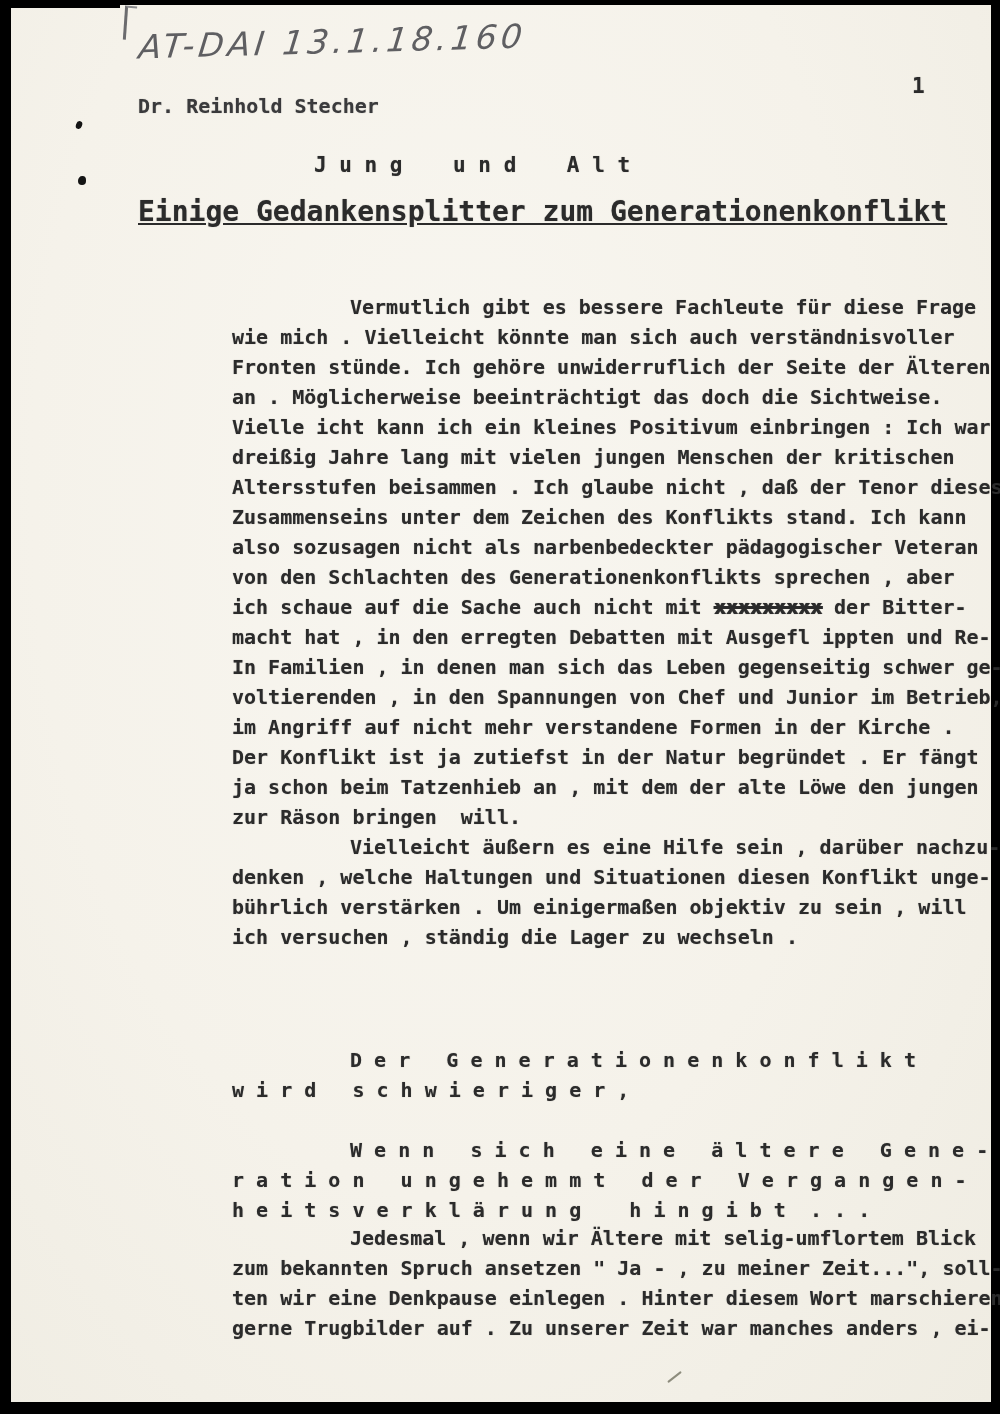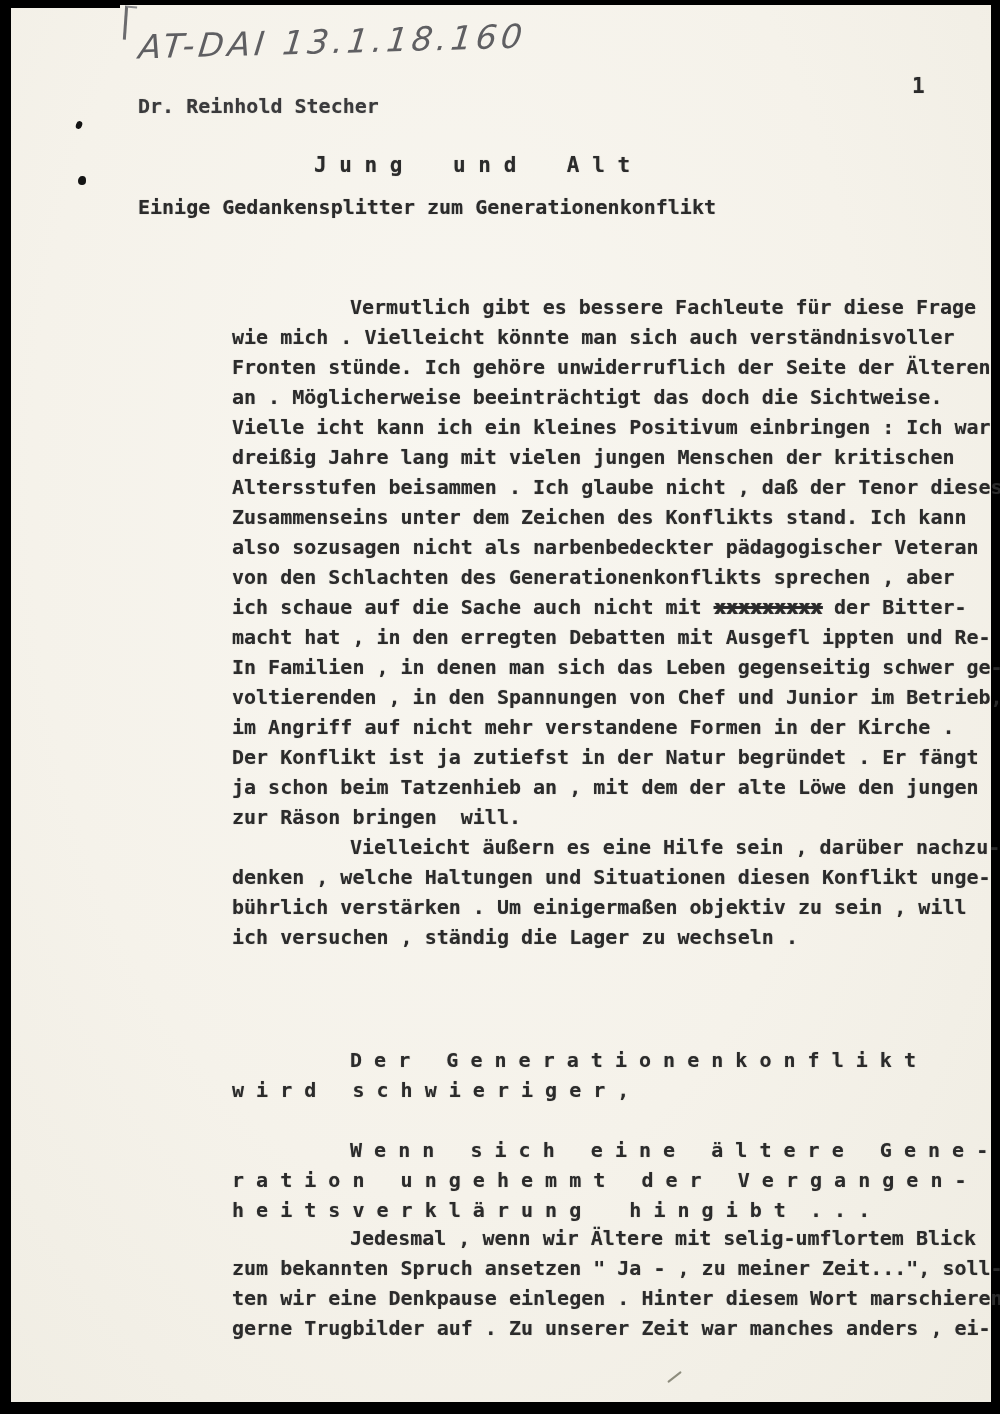--- a/index.html
+++ b/index.html
@@ -74,21 +74,22 @@
   .pagenum {
     left: 901px; top: 74px;
     font-size: 21px;
   }
   .doc-title {
     left: 303px; top: 153px;
     font-size: 21px;
   }
   .doc-subtitle {
     left: 127px; top: 195px;
-    font-size: 20px;
+    font-size: 28px;
+    text-decoration: underline;
   }
   .text-block {
     position: absolute;
     left: 197px;
     font-size: 20px;
     line-height: 30px;
     color: #2b2b2b;
     font-weight: 700;
     text-shadow: 0 0 1px rgba(45,45,45,0.42);
   }

